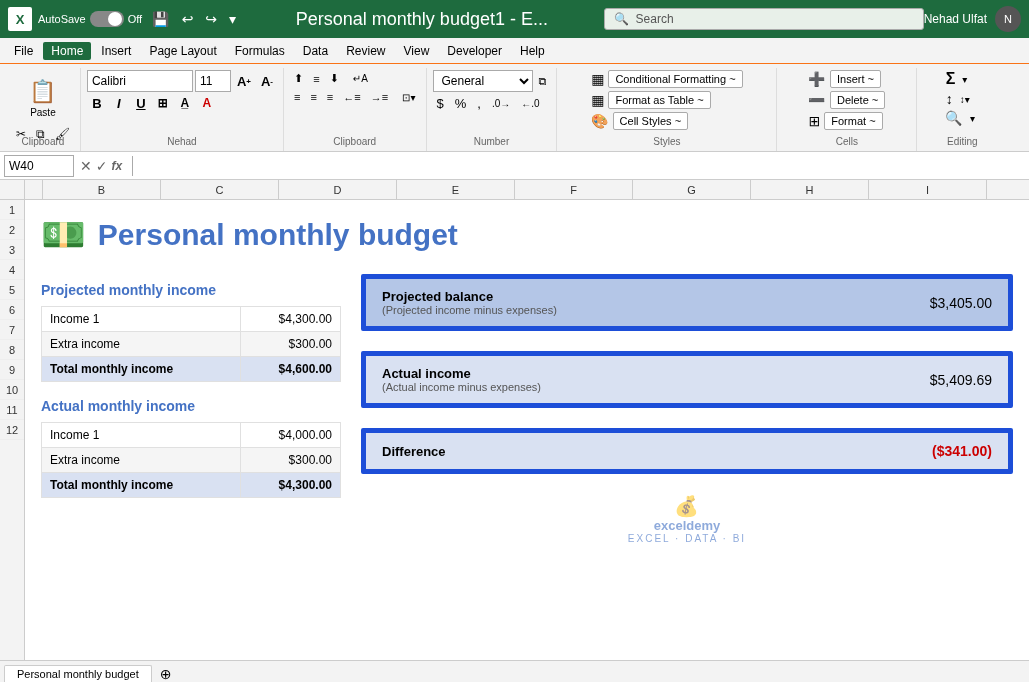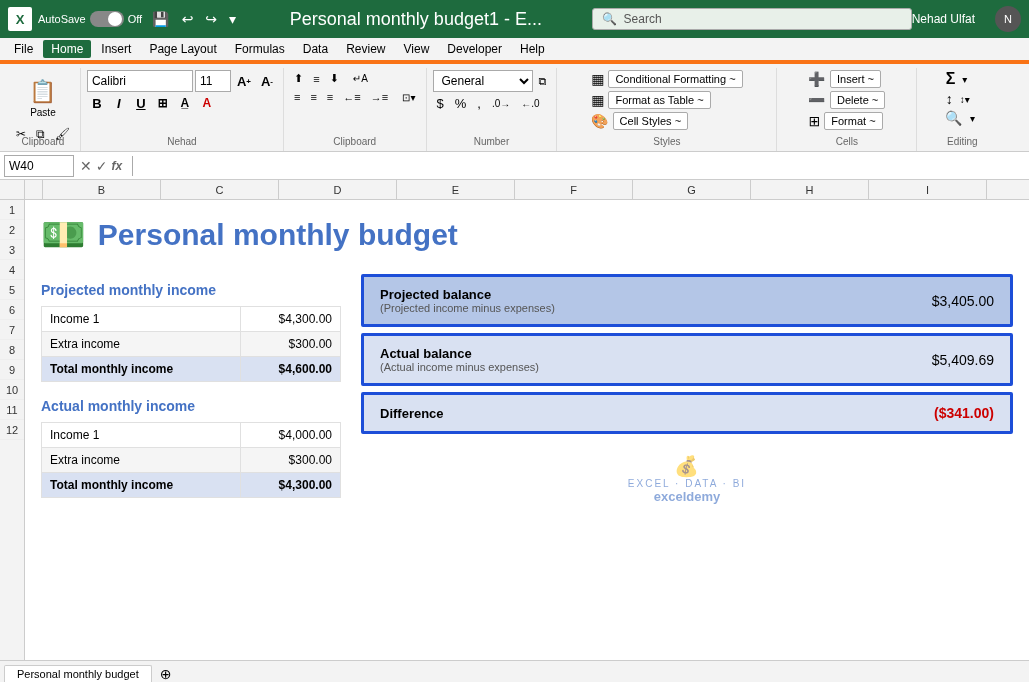--- a/index.html
+++ b/index.html
@@ -14,33 +14,33 @@
       padding: 0 8px;
       color: white;
     }
     .title-bar-left { display: flex; align-items: center; gap: 6px; }
     .excel-logo { width: 24px; height: 24px; background: #fff; border-radius: 2px; display: flex; align-items: center; justify-content: center; font-weight: bold; color: #1e6b3e; font-size: 13px; }
     .autosave-area { display: flex; align-items: center; gap: 4px; font-size: 11px; }
     .toggle { background: #888; border-radius: 10px; width: 34px; height: 16px; position: relative; display: inline-block; }
     .toggle-knob { width: 14px; height: 14px; background: #fff; border-radius: 50%; position: absolute; top: 1px; right: 2px; }
     .title-center { flex: 1; text-align: center; font-size: 18px; }
     .search-box { background: #e8f0e9; border: 1px solid #aaa; border-radius: 3px; padding: 3px 10px; width: 320px; display: flex; align-items: center; gap: 6px; color: #555; font-size: 12px; }
-    .title-bar-right { display: flex; align-items: center; gap: 20px; font-size: 12px; }
+    .title-bar-right { display: flex; align-items: center; gap: 8px; font-size: 12px; }
     .user-avatar { width: 26px; height: 26px; background: #555; border-radius: 50%; display: flex; align-items: center; justify-content: center; color: #fff; font-size: 11px; }
     .quick-access { display: flex; align-items: center; gap: 4px; }
     .qa-btn { color: white; font-size: 14px; cursor: pointer; padding: 2px 4px; }
 
     
     .menu-bar {
       background: #f3f3f3;
       height: 26px;
       display: flex;
       align-items: center;
       padding: 0 6px;
-      border-bottom: 4px solid #f97316;
+      border-bottom: 1px solid #f97316;
       gap: 2px;
     }
     .menu-item { padding: 2px 8px; font-size: 12px; cursor: pointer; border-radius: 2px; }
     .menu-item.active { background: #1e6b3e; color: white; border-radius: 2px; }
 
     
     .ribbon {
       background: #f3f3f3;
       border-bottom: 1px solid #ccc;
       display: flex;
@@ -145,23 +145,23 @@
     .income-header { color: #4472c4; font-size: 14px; font-weight: bold; margin-bottom: 8px; margin-top: 8px; }
     .income-table { width: 100%; border-collapse: collapse; }
     .income-table td { padding: 5px 8px; font-size: 12px; border: 1px solid #e0e0e0; margin-top: 32px; }
     .income-table tr:nth-child(odd) { background: #fff; }
     .income-table tr:nth-child(even) { background: #f5f5f5; }
     .total-row { font-weight: bold; background: #d9e1f2 !important; }
     .amount { text-align: right; }
 
     .balance-section { flex: 1; }
     .balance-card {
-      border: 3px solid #1d4ed8;
+      border: 5px solid #1d4ed8;
       border-radius: 2px;
-      margin-bottom: 6px;
+      margin-bottom: 20px;
       overflow: hidden;
     }
     .balance-row {
       display: flex;
       align-items: center;
       padding: 10px 16px;
       background: #b4c6e7;
     }
     .balance-row.alt { background: #d9e1f2; }
     .balance-label { flex: 1; }
@@ -475,40 +475,40 @@
                   <strong>Projected balance</strong>
                   <small>(Projected income minus expenses)</small>
                 </div>
                 <div class="balance-amount">$3,405.00</div>
               </div>
             </div>
 
             <div class="balance-card" style="margin-top:4px;">
               <div class="balance-row alt">
                 <div class="balance-label">
-                  <strong>Actual balance</strong>
+                  <strong>Actual income</strong>
                   <small>(Actual income minus expenses)</small>
                 </div>
                 <div class="balance-amount">$5,409.69</div>
               </div>
             </div>
 
             <div class="balance-card" style="margin-top:4px;">
               <div class="balance-row alt">
                 <div class="balance-label">
                   <strong>Difference</strong>
                 </div>
                 <div class="balance-amount negative">($341.00)</div>
               </div>
             </div>
 
             <div class="watermark" style="margin-top:20px;">
               <div style="font-size:20px;">💰</div>
+              <div style="font-weight:bold; font-size:13px;">exceldemy</div>
               <div style="font-size:10px; letter-spacing:2px;">EXCEL · DATA · BI</div>
-              <div style="font-weight:bold; font-size:13px;">exceldemy</div>
             </div>
           </div>
         </div>
       </div>
     </div>
   </div>
 
   <div class="sheet-tabs">
     <div class="sheet-tab active">Personal monthly budget</div>
     <div style="font-size:14px; cursor:pointer; padding:0 6px;">⊕</div>

